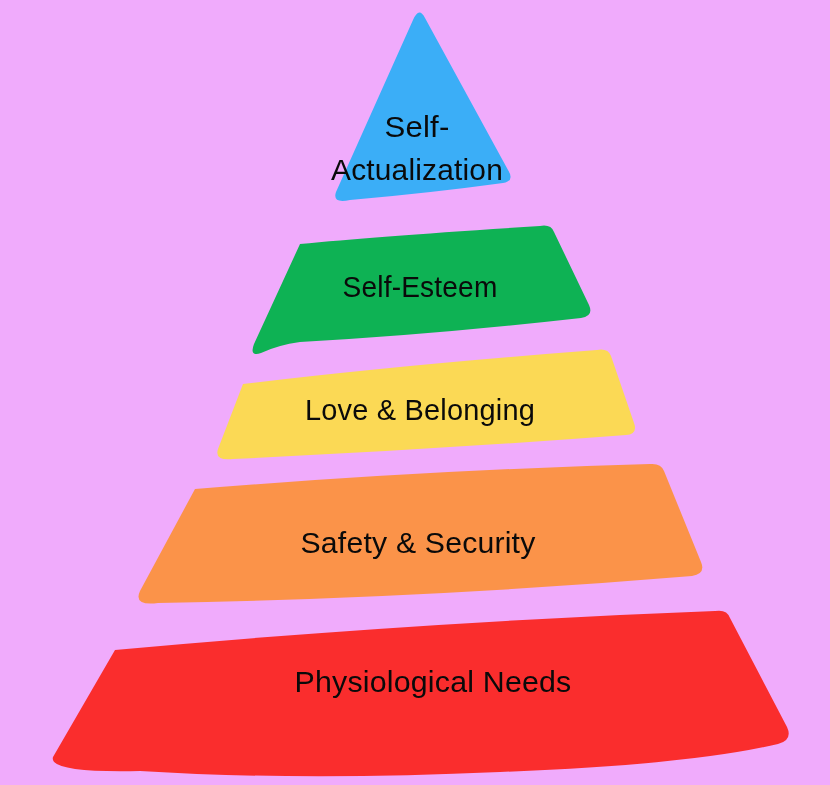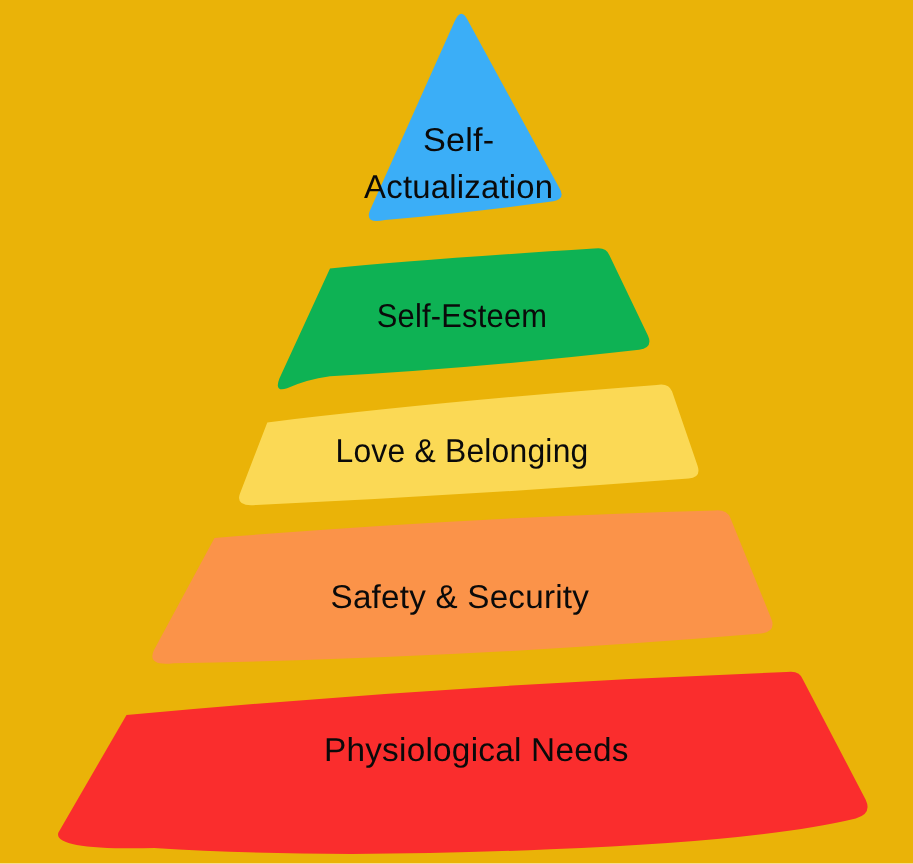--- a/index.html
+++ b/index.html
@@ -8,21 +8,21 @@
     width: 830px;
     height: 785px;
     background: #ffffff;
     overflow: hidden;
     font-family: "Liberation Sans", sans-serif;
   }
   .stage {
     position: relative;
     width: 830px;
     height: 785px;
-    background: #eab308;
+    background: #f0abfc;
   }
   svg { display: block; }
   .tier-label {
     font-family: "Liberation Sans", sans-serif;
     font-size: 30px;
     letter-spacing: 0.2px;
   }
 </style>
 </head>
 <body>

